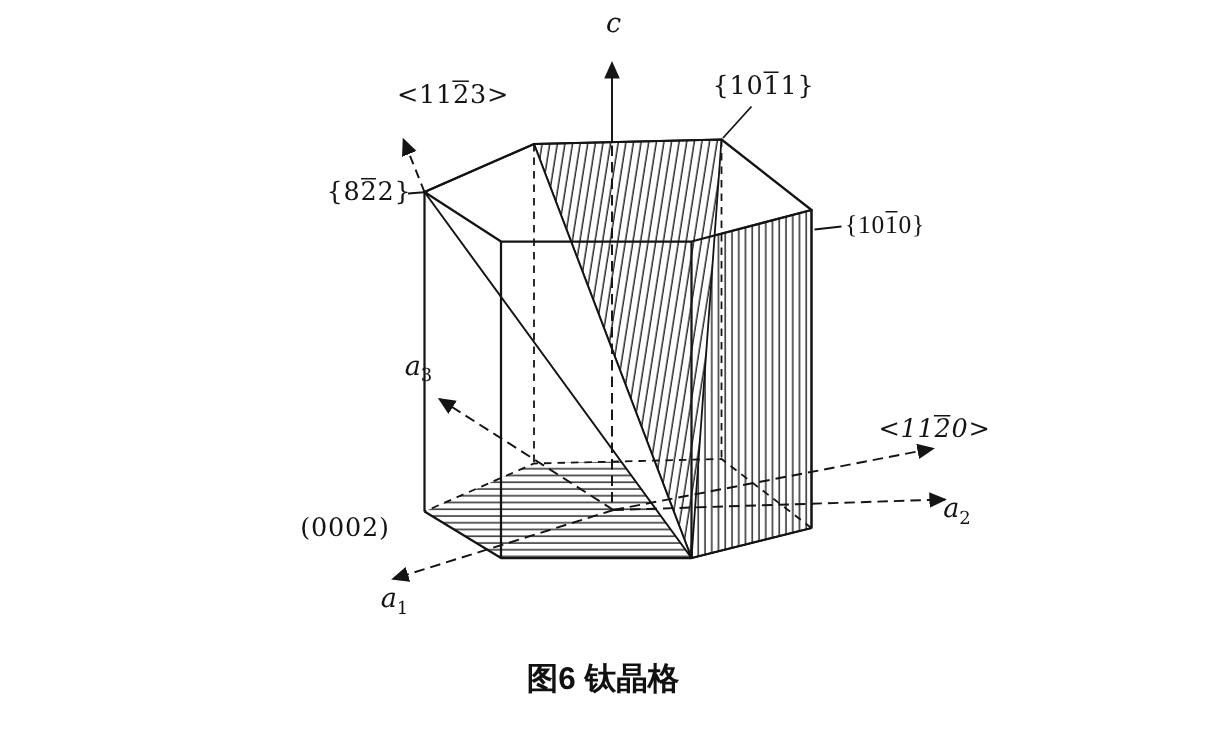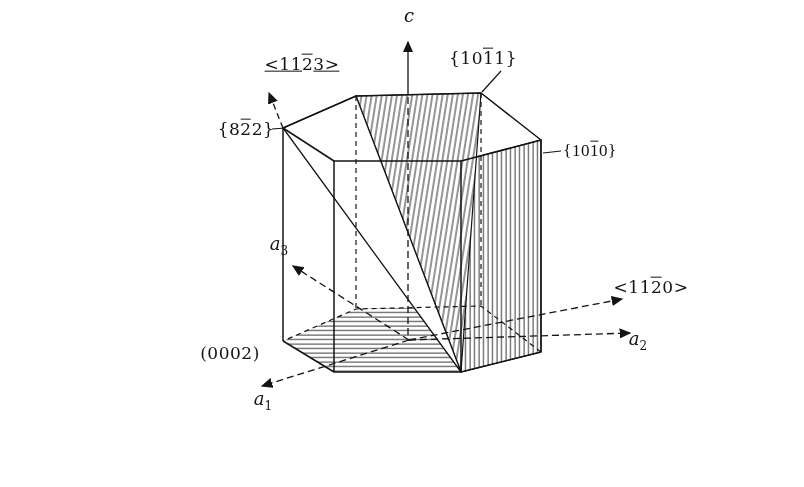--- a/index.html
+++ b/index.html
@@ -97,50 +97,51 @@
       <line x1="272" y1="129" x2="285" y2="128"></line>
       <line x1="501" y1="71" x2="482" y2="92"></line>
       <line x1="561" y1="151" x2="543" y2="153"></line>
     </g>
   </svg>
 
   <div class="lbl axis" style="left:409px;top:16px;">
     <i>c</i>
   </div>
 
-  <div class="lbl miller" style="left:302px;top:64px;text-decoration:underline;">
+  <div class="lbl miller" style="left:302px;top:64px;">
     <span>&lt;11</span><span class="ov">2</span><span>3&gt;</span>
   </div>
 
-  <div class="lbl miller" style="left:483px;top:58px;">
+  <div class="lbl miller" style="left:509px;top:58px;">
     <span>{10</span><span class="ov">1</span><span>1}</span>
   </div>
 
   <div class="lbl miller" style="left:246px;top:129px;">
     <span>{8</span><span class="ov">2</span><span>2}</span>
   </div>
 
   <div class="lbl miller" style="left:590px;top:151px;font-family:Liberation Serif, serif;">
     <span>{10</span><span class="ov">1</span><span>0}</span>
   </div>
 
   <div class="lbl axis" style="left:267px;top:246px;margin-left:12px;">
     <i>a</i><sub>3</sub>
   </div>
 
-  <div class="lbl miller" style="left:651px;top:287px;">
+  <div class="lbl miller" style="left:623px;top:287px;font-style:italic;">
     <span>&lt;11</span><span class="ov">2</span><span>0&gt;</span>
   </div>
 
   <div class="lbl axis" style="left:638px;top:341px;">
     <i>a</i><sub>2</sub>
   </div>
 
   <div class="lbl axis" style="left:252px;top:401px;margin-left:11px;">
     <i>a</i><sub>1</sub>
   </div>
 
   <div class="lbl miller" style="left:230px;top:353px;">
     <span>(0002)</span>
   </div>
 
+  <div class="caption" style="left:402px;top:452px;">图6 钛晶格</div>
 
 </div>
 
 </body></html>

